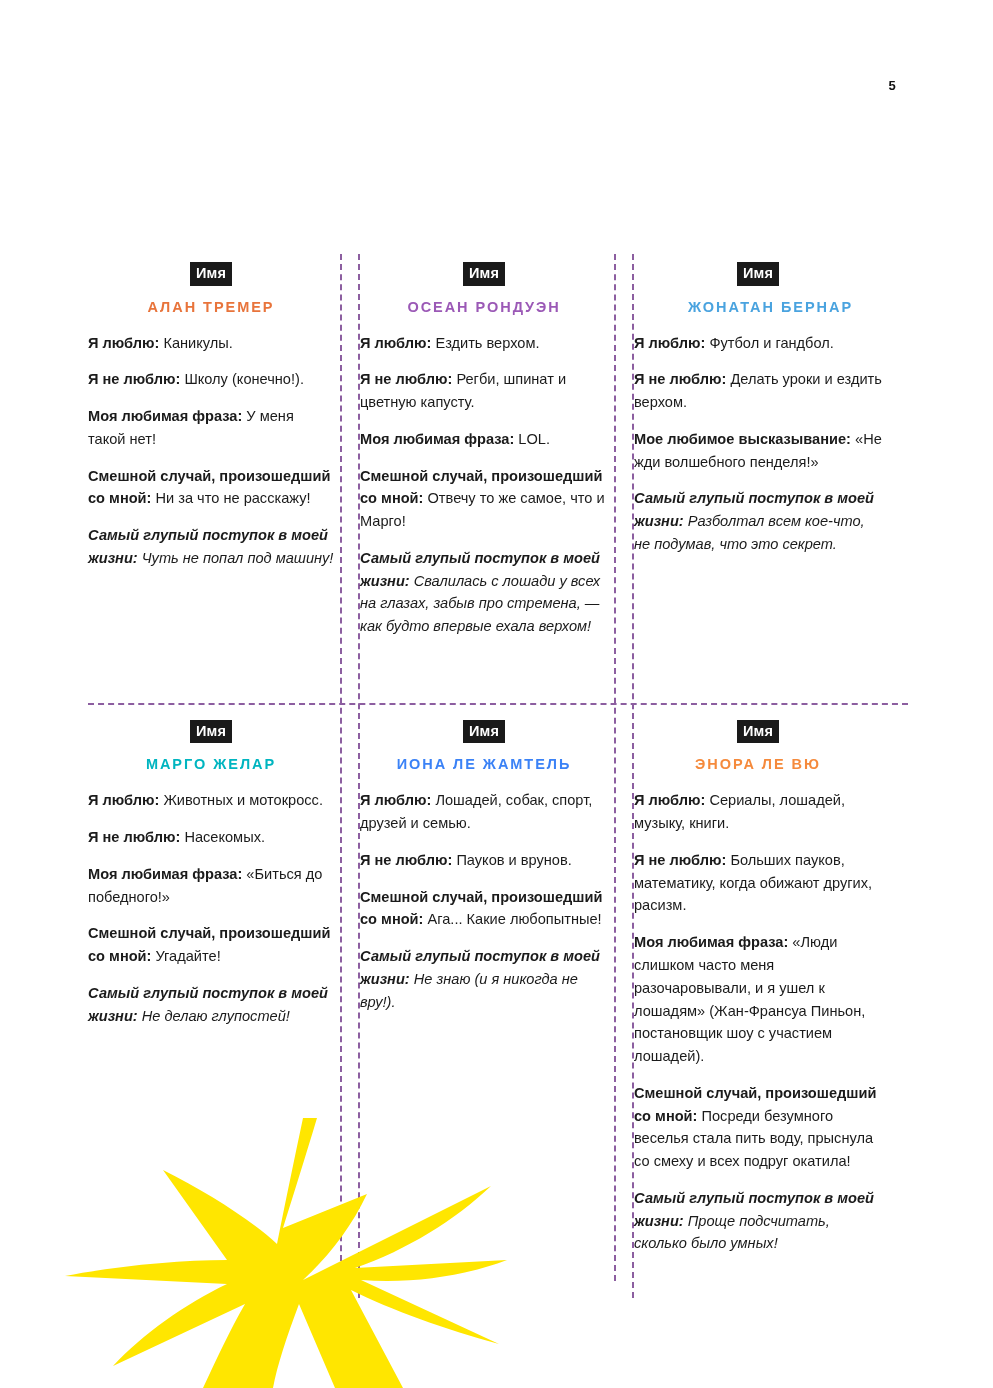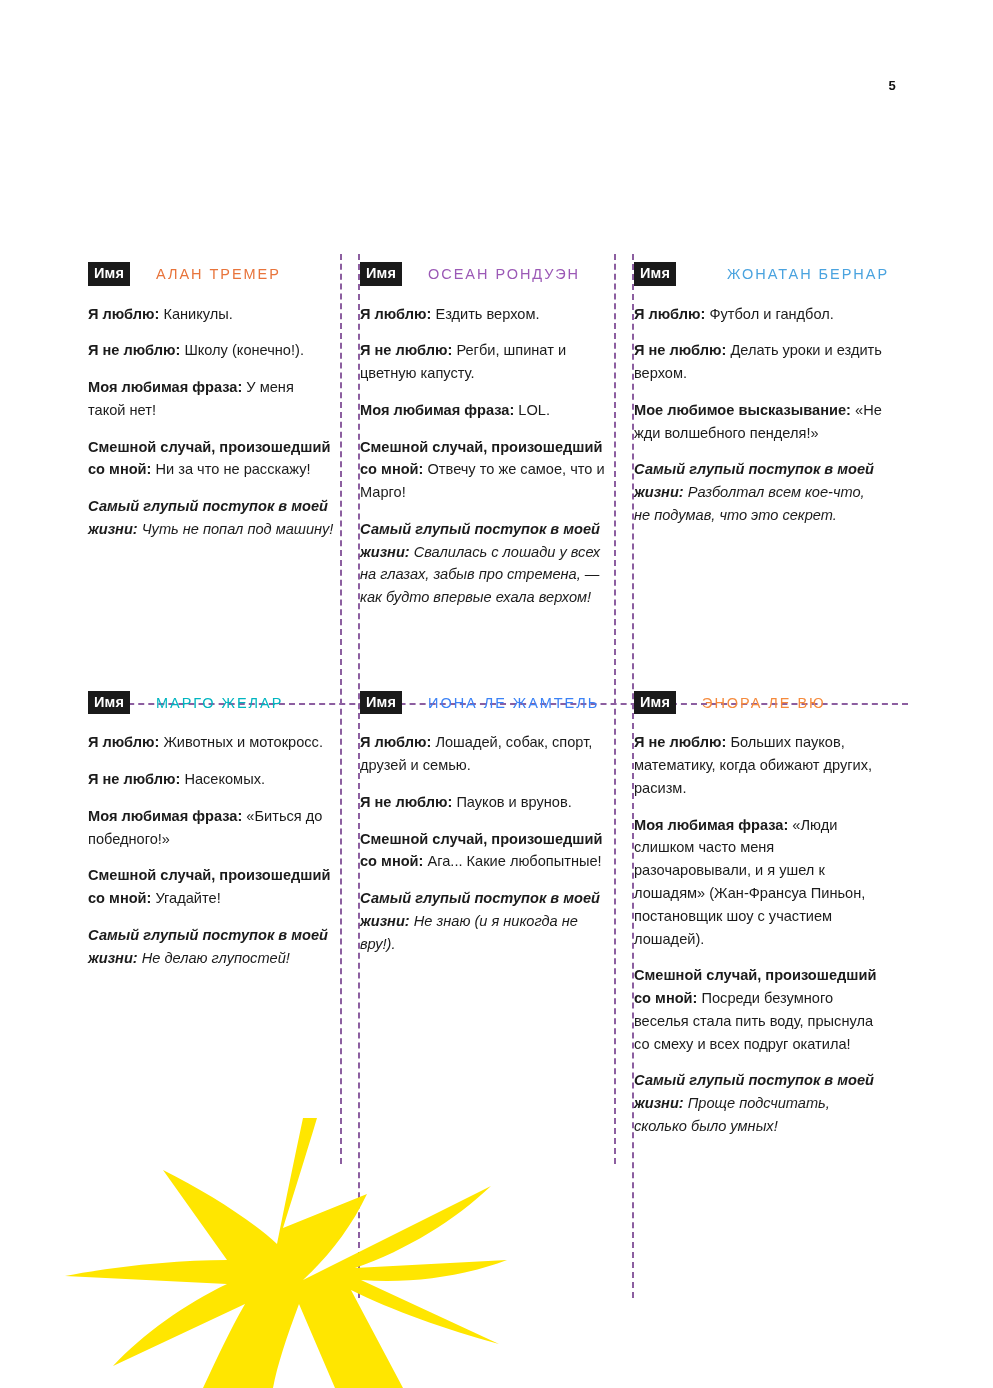--- a/index.html
+++ b/index.html
@@ -91,38 +91,39 @@
   .row2 { padding-top: 64px; }
 
   
   .card {
     padding-bottom: 18px;
   }
 
   .card-head {
     display: flex;
     align-items: center;
-    gap: 26px;
+    gap: 13px;
     margin-bottom: 17px;
+    flex-direction: column;
   }
 
   .badge {
     display: inline-block;
     background: #1a1a1a;
     color: #ffffff;
     font-size: 14.5px;
     font-weight: 700;
     line-height: 1;
     padding: 4px 6px 5px 6px;
     letter-spacing: 0.01em;
   }
 
   .name {
     font-size: 14.5px;
-    font-weight: 400;
+    font-weight: 700;
     letter-spacing: 0.135em;
     text-transform: uppercase;
     white-space: nowrap;
   }
 
   .field {
     font-size: 14.6px;
     line-height: 1.56;
     color: #1b1b1b;
     margin-bottom: 14px;
@@ -209,20 +210,21 @@
           <p class="field"><b>Смешной случай, произошедший со мной:</b><span> Ага... Какие любопытные!</span></p>
           <p class="field"><b>Самый глупый поступок в моей жизни:</b><span> Не знаю (и я никогда не вру!).</span></p>
         </div>
       </div>
       <div class="cell col3 row2">
         <div class="card">
           <div class="card-head">
             <span class="badge" style="background: rgb(26, 26, 26);">Имя</span>
             <span class="name" style="color: rgb(245, 138, 60);">ЭНОРА ЛЕ ВЮ</span>
           </div>
+          <p class="field"><b>Я люблю:</b><span> Сериалы, лошадей, музыку, книги.</span></p>
           <p class="field"><b>Я не люблю:</b><span> Больших пауков, математику, когда обижают других, расизм.</span></p>
           <p class="field"><b>Моя любимая фраза:</b><span> «Люди слишком часто меня разочаровывали, и я ушел к лошадям» (Жан-Франсуа Пиньон, постановщик шоу с участием лошадей).</span></p>
           <p class="field"><b>Смешной случай, произошедший со мной:</b><span> Посреди безумного веселья стала пить воду, прыснула со смеху и всех подруг окатила!</span></p>
           <p class="field"><b>Самый глупый поступок в моей жизни:</b><span> Проще подсчитать, сколько было умных!</span></p>
         </div>
       </div>
     </div>
 
   <svg class="starburst" viewBox="0 0 460 280" aria-hidden="true">
     <path id="burst-path" d="M262 10 C 250 50, 238 88, 228 120

